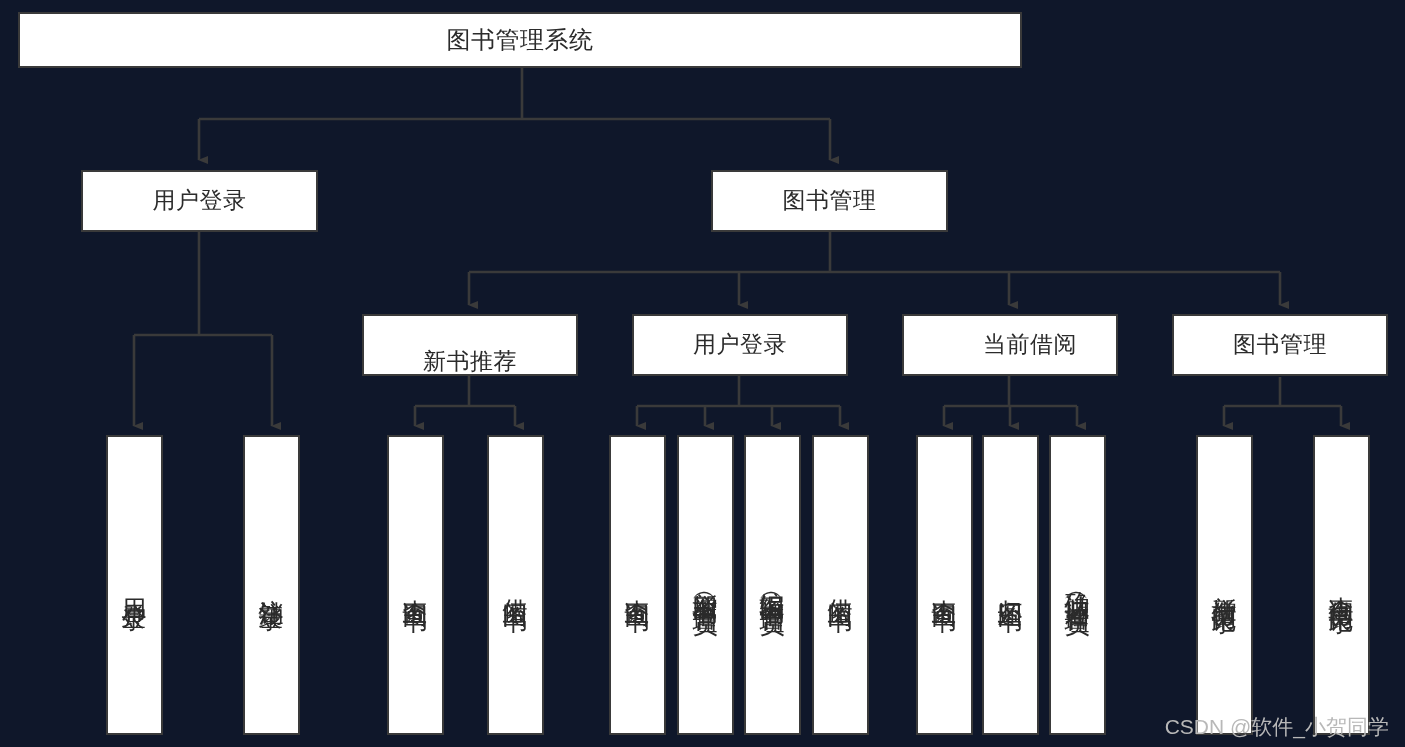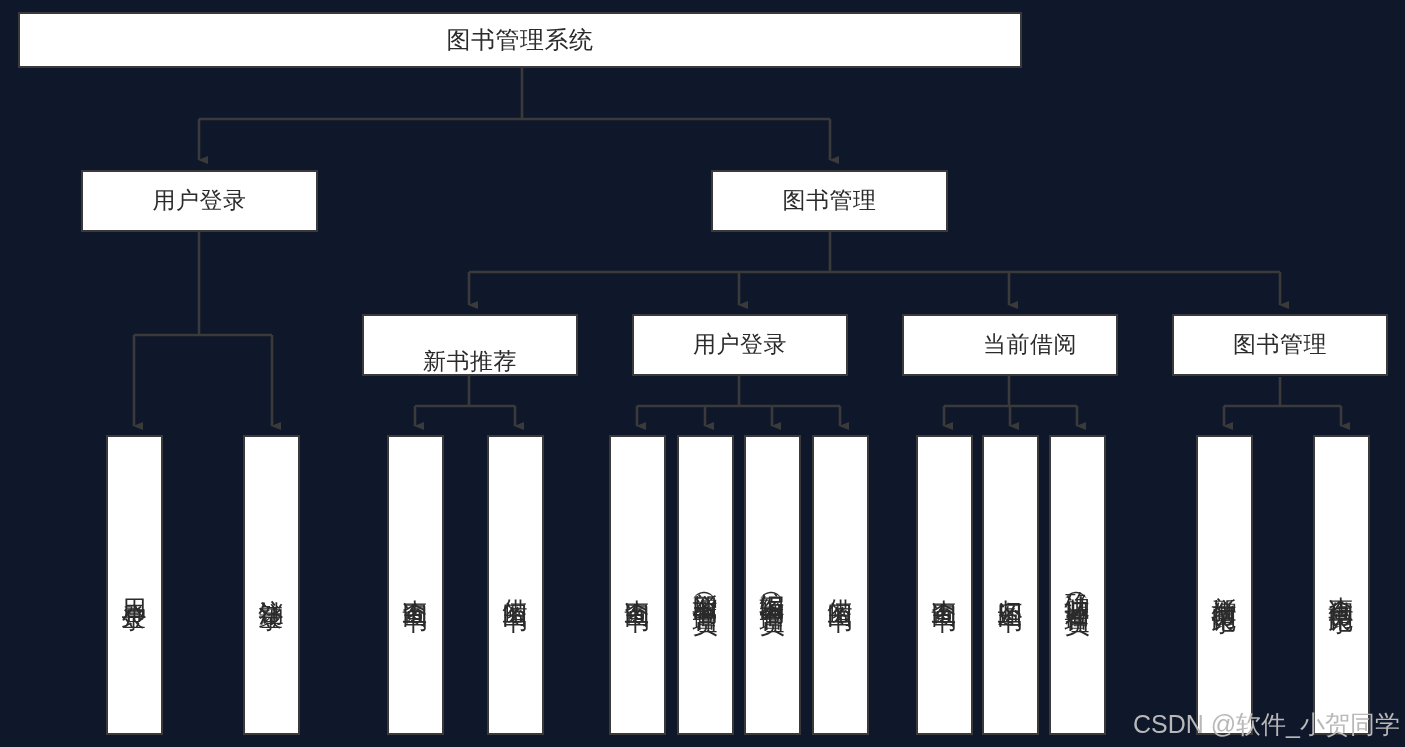--- a/index.html
+++ b/index.html
@@ -57,23 +57,23 @@
   .node.vert .label {
     writing-mode: vertical-rl;
     text-orientation: upright;
     font-size: 25px;
     line-height: 1.12;
     letter-spacing: 3px;
     white-space: nowrap;
   }
   #watermark {
     position: absolute;
-    right: 5px;
+    right: 16px;
     bottom: 6px;
-    font-size: 25px;
+    font-size: 21px;
     color: #b8b8b8;
     white-space: nowrap;
     user-select: none;
     margin-left: 31px;
   }
 </style>
 </head>
 <body>
 
 <div id="diagram-root">

